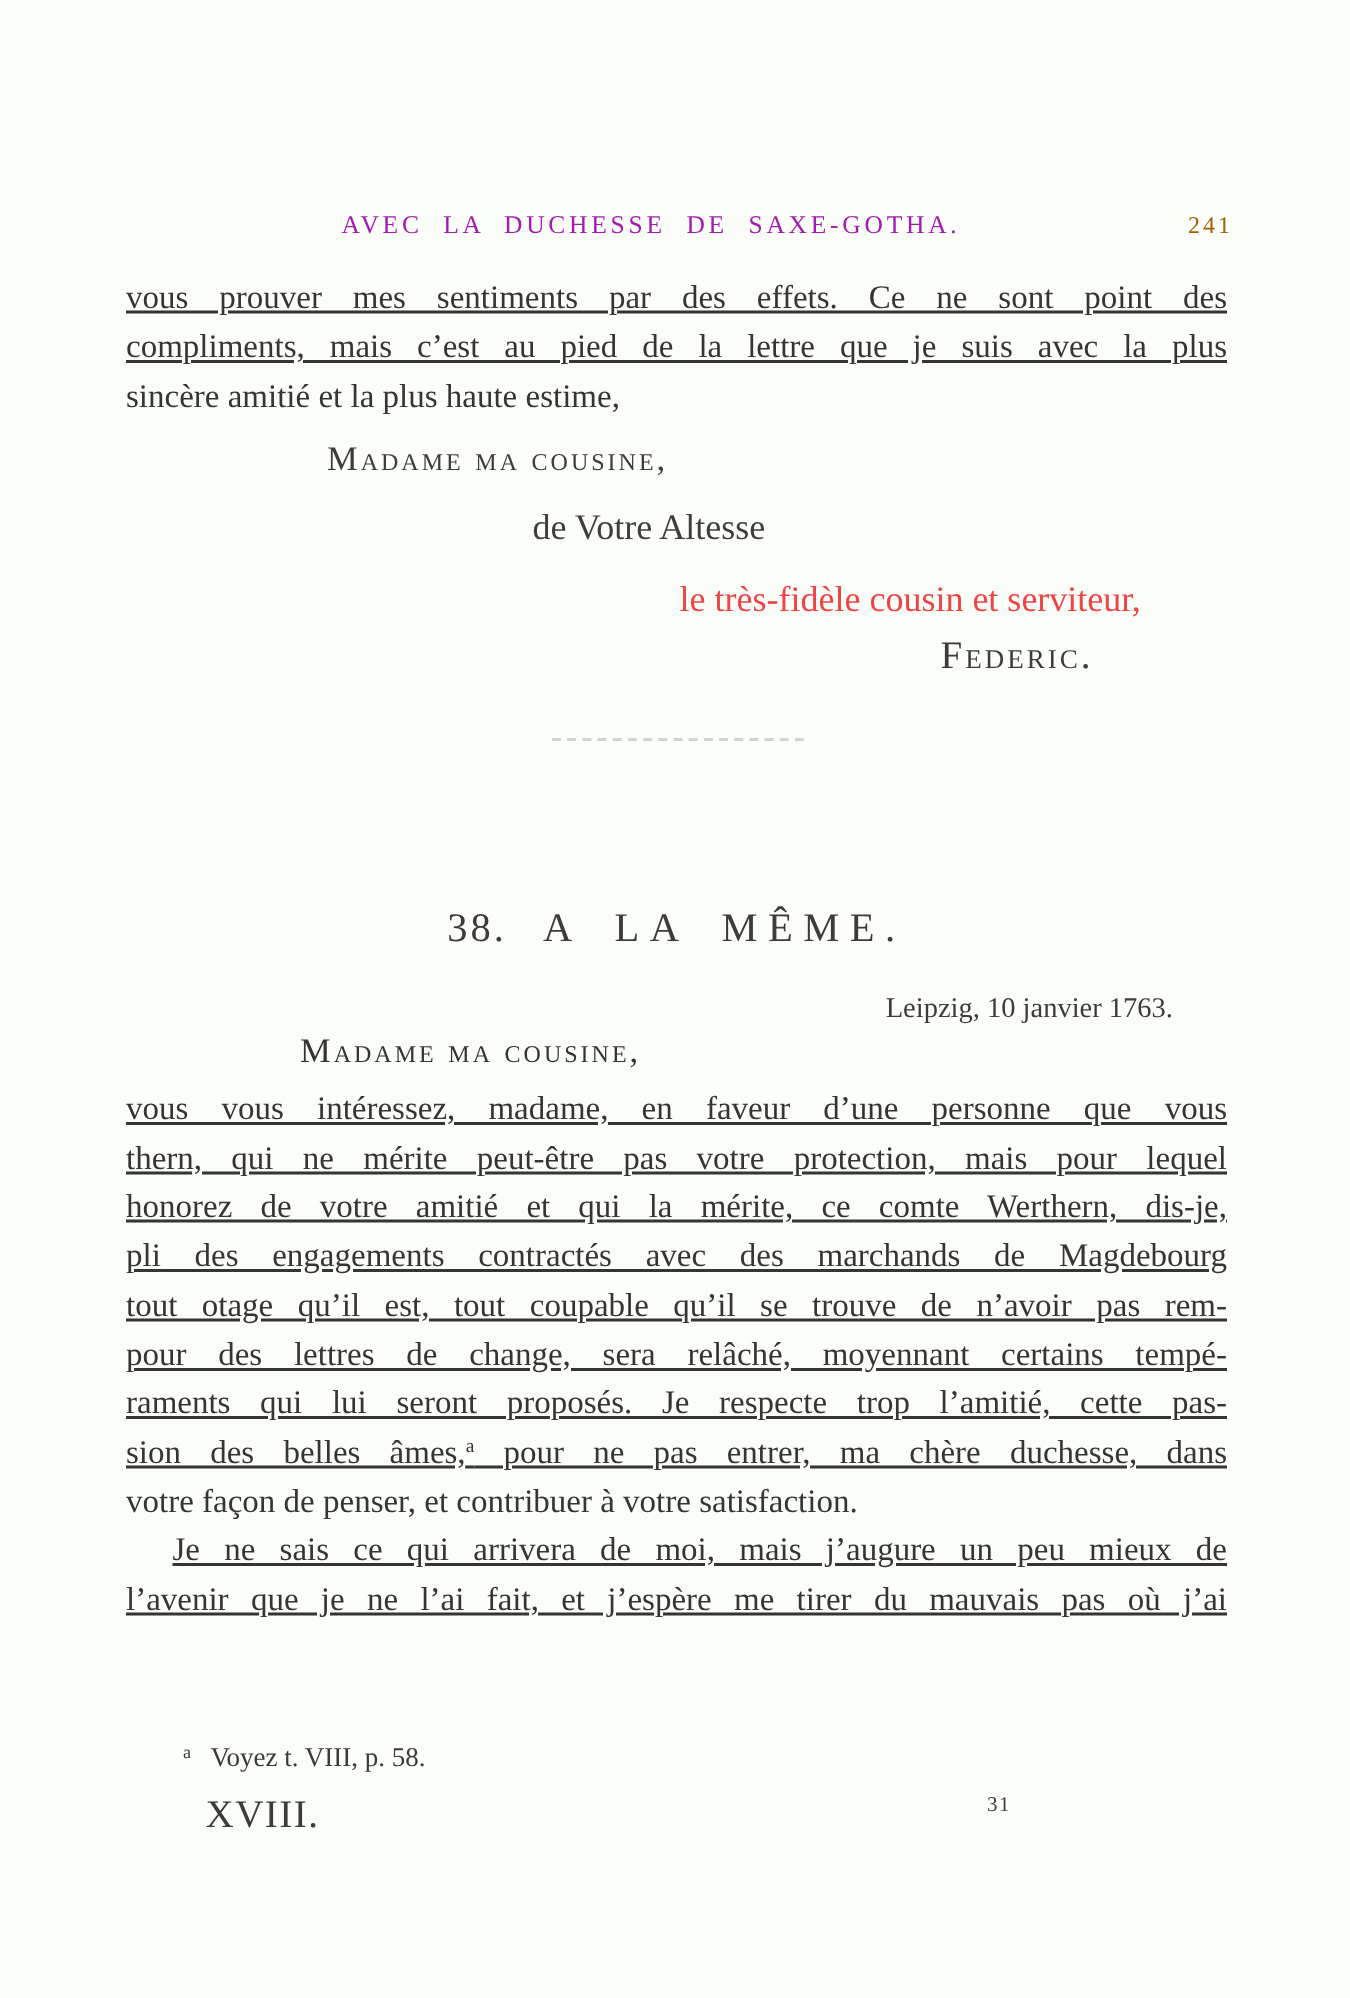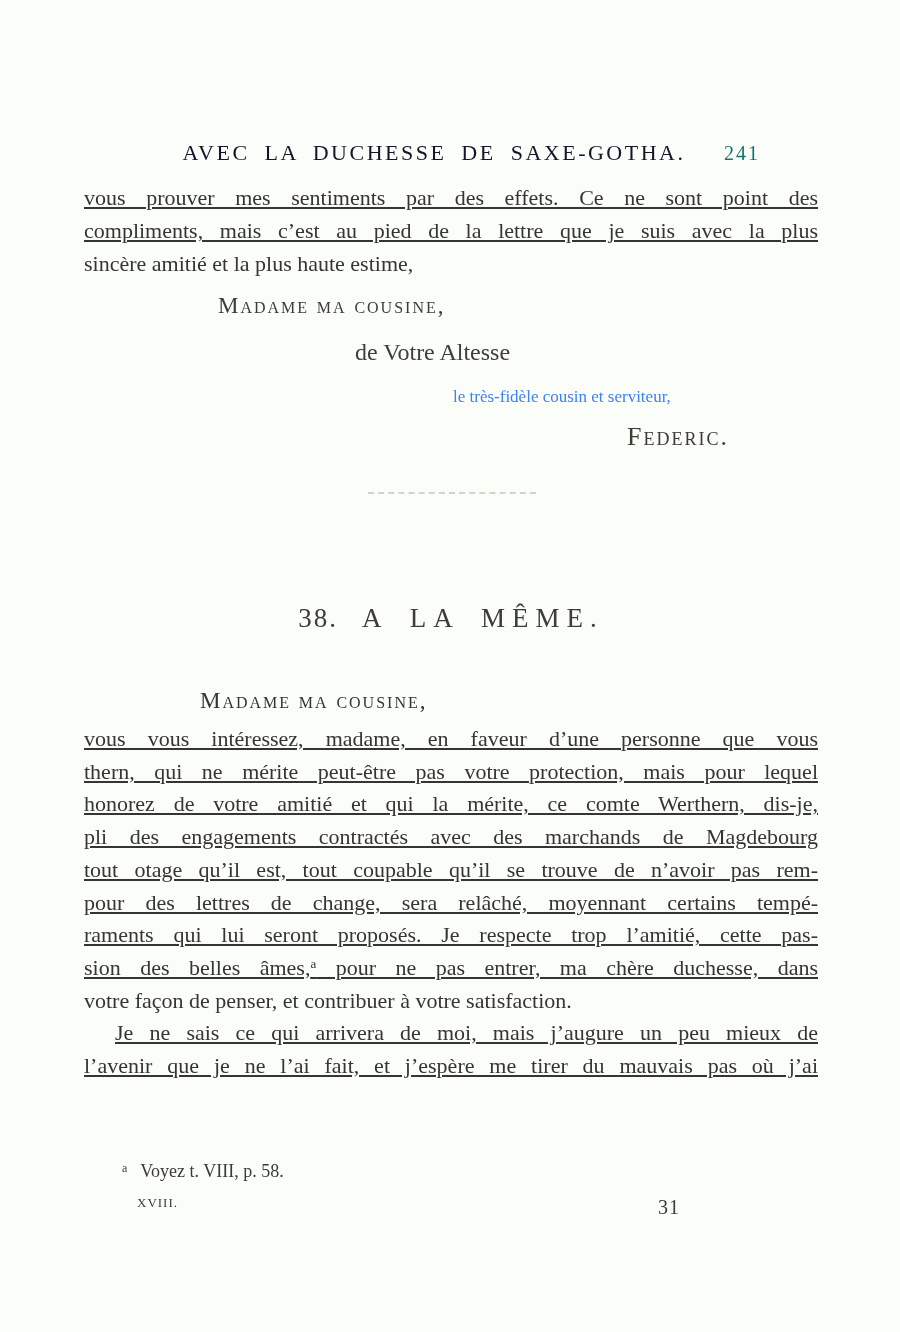--- a/index.html
+++ b/index.html
@@ -11,49 +11,49 @@
     font-family: "Liberation Serif", "DejaVu Serif", serif;
     color: #3a3a3a;
     overflow: hidden;
   }
   .abs { position: absolute; }
 
   
   .running-head {
     top: 140px; left: 84px; width: 700px;
     text-align: center;
-    font-size: 22px;
+    font-size: 17px;
     letter-spacing: 2.5px;
     word-spacing: 7px;
-    color: #0f172a;
+    color: #a21caf;
     white-space: nowrap;
   }
   .page-number {
-    top: 142px; left: 724px;
-    font-size: 20px;
+    top: 142px; left: 792px;
+    font-size: 16px;
     letter-spacing: 2px;
-    color: #0f766e;
+    color: #a16207;
   }
 
   
   .textblock { left: 84px; width: 734px; font-size: 22px; line-height: 33.2px; color: #353532; }
 
   .jl { text-align: justify; text-align-last: justify; text-decoration: underline; }
   .ll { text-align: left; text-align-last: left; }
 
   .para-prev { top: 181px; }
 
   .smallcaps {
     font-variant: small-caps;
     letter-spacing: 2px;
     color: #3d3d38;
   }
   .sal-prev { top: 293px; left: 218px; font-size: 23px; }
   .val-1 { top: 339px; left: 355px; font-size: 24px; color: #3f3f3a; }
-  .val-2 { top: 387px; left: 453px; font-size: 17px; color: #3b82f6; }
+  .val-2 { top: 387px; left: 453px; font-size: 24px; color: #ef4444; }
   .sig   { top: 422px; left: 627px; font-size: 26px; }
 
   .divider {
     top: 492px; left: 368px; width: 168px; height: 0;
     border-top: 2px dashed #c7c7bf;
     opacity: 0.75;
   }
 
   .letter-heading {
     top: 603px; left: 84px; width: 734px;
@@ -74,22 +74,22 @@
   .sal-main { top: 688px; left: 200px; font-size: 23px; color: #353530; }
 
   .letter-body { top: 723px; line-height: 32.7px; }
   .indent { padding-left: 31px; }
   .dropcap { font-size: 31px; line-height: 0; }
   sup.fn-ref { font-size: 13px; line-height: 0; vertical-align: 7px; }
 
   .footnote { top: 1161px; left: 122px; font-size: 18px; color: #3b3b36; }
   .fn-marker { font-size: 12px; vertical-align: 5px; margin-right: 13px; }
 
-  .footer-volume { top: 1195px; left: 137px; font-size: 13px; letter-spacing: 1px; color: #3d3d38; }
-  .footer-sheet  { top: 1196px; left: 658px; font-size: 20px; letter-spacing: 1px; color: #3d3d38; }
+  .footer-volume { top: 1195px; left: 137px; font-size: 26px; letter-spacing: 1px; color: #3d3d38; }
+  .footer-sheet  { top: 1196px; left: 658px; font-size: 14px; letter-spacing: 1px; color: #3d3d38; }
 </style>
 </head>
 <body>
 
 <div class="page">
 
   <div class="abs running-head">
     <span>AVEC LA DUCHESSE DE SAXE-GOTHA.</span>
   </div>
   <div class="abs page-number">241</div>
@@ -104,20 +104,21 @@
   <div class="abs val-1">de Votre Altesse</div>
   <div class="abs val-2">le très-fidèle cousin et serviteur,</div>
   <div class="abs smallcaps sig">Federic.</div>
 
   <div class="abs divider"></div>
 
   <div class="abs letter-heading">
     <span class="heading-number">38.</span><span class="heading-title">A LA MÊME.</span>
   </div>
 
+  <div class="abs dateline">Leipzig, 10 janvier 1763.</div>
   <div class="abs smallcaps sal-main">Madame ma cousine,</div>
 
   <div class="abs textblock letter-body">
     <div class="jl">vous vous intéressez, madame, en faveur d’une personne que vous</div>
     <div class="jl">thern, qui ne mérite peut-être pas votre protection, mais pour lequel</div>
     <div class="jl">honorez de votre amitié et qui la mérite, ce comte Werthern, dis-je,</div>
     <div class="jl">pli des engagements contractés avec des marchands de Magdebourg</div>
     <div class="jl">tout otage qu’il est, tout coupable qu’il se trouve de n’avoir pas rem-</div>
     <div class="jl">pour des lettres de change, sera relâché, moyennant certains tempé-</div>
     <div class="jl">raments qui lui seront proposés. Je respecte trop l’amitié, cette pas-</div>

